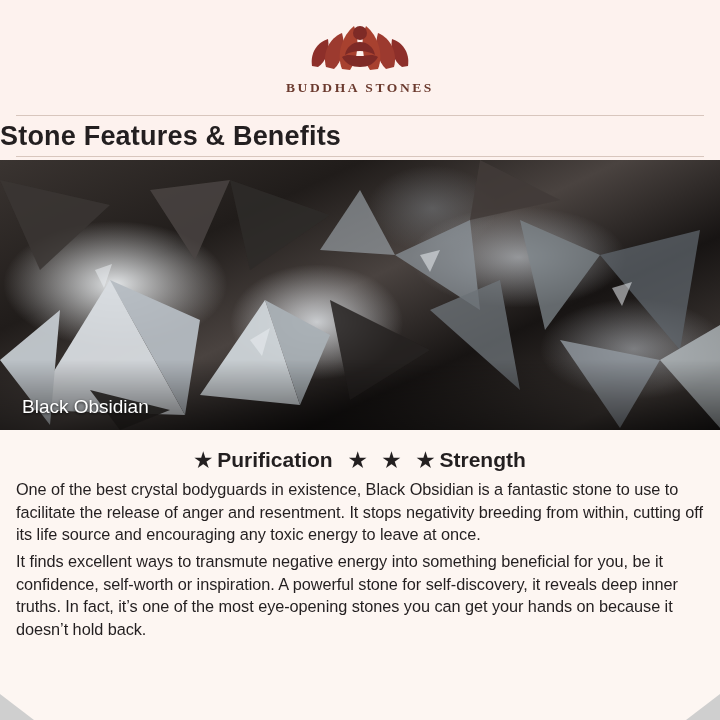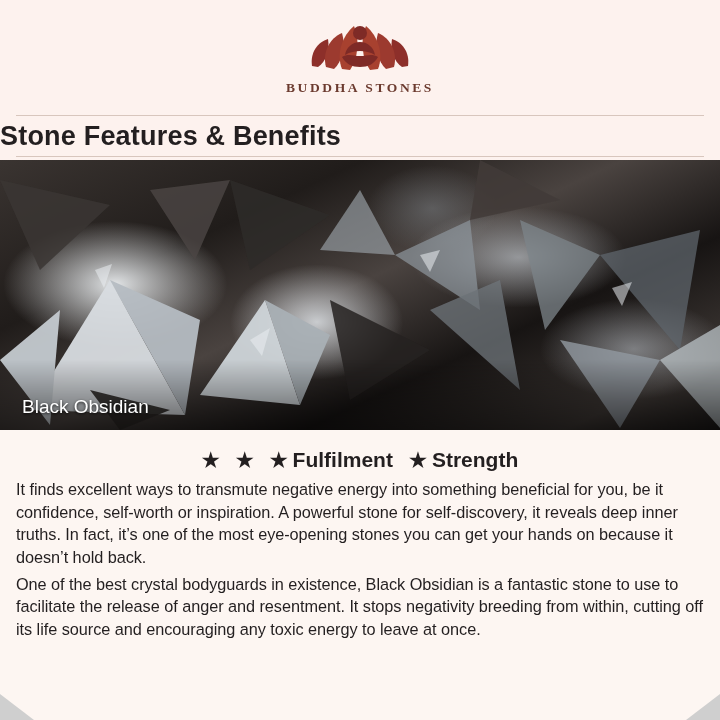--- a/index.html
+++ b/index.html
@@ -234,31 +234,31 @@
     </svg>
     <div class="photo-fade-bottom"></div>
     <div class="cap">Black Obsidian</div>
   </div>
 
   <div class="content">
 
     <div class="benefits">
       <div class="benefit">
         <span class="star">★</span>
-      </div>
-      <div class="benefit">
-        <span class="star">★</span>
-      </div>
-      <div class="benefit">
-        <span class="star">★</span>
-        <span>Fulfilment</span>
+        <span>Purification</span>
+      </div>
+      <div class="benefit">
+        <span class="star">★</span>
+      </div>
+      <div class="benefit">
+        <span class="star">★</span>
       </div>
       <div class="benefit">
         <span class="star">★</span>
         <span>Strength</span>
       </div>
     </div>
 
+    <p class="para">One of the best crystal bodyguards in existence, Black Obsidian is a fantastic stone to use to facilitate the release of anger and resentment. It stops negativity breeding from within, cutting off its life source and encouraging any toxic energy to leave at once.</p>
     <p class="para">It finds excellent ways to transmute negative energy into something beneficial for you, be it confidence, self-worth or inspiration. A powerful stone for self-discovery, it reveals deep inner truths. In fact, it’s one of the most eye-opening stones you can get your hands on because it doesn’t hold back.</p>
-    <p class="para">One of the best crystal bodyguards in existence, Black Obsidian is a fantastic stone to use to facilitate the release of anger and resentment. It stops negativity breeding from within, cutting off its life source and encouraging any toxic energy to leave at once.</p>
 
   </div>
 </div>
 
 </body></html>

